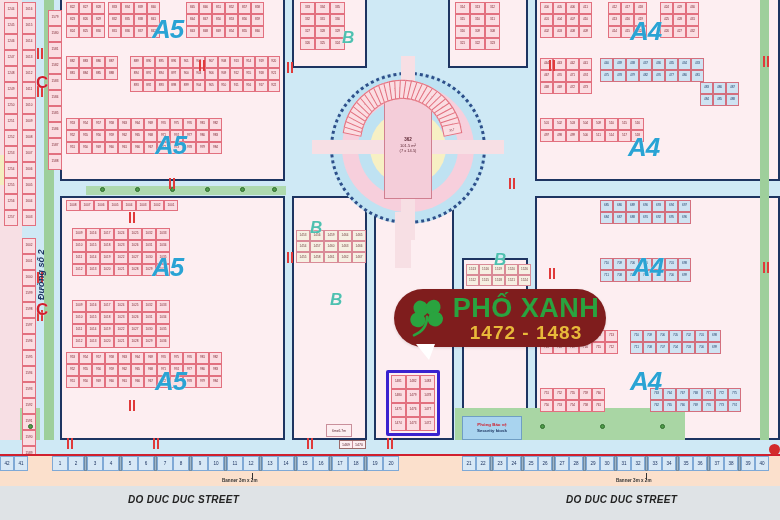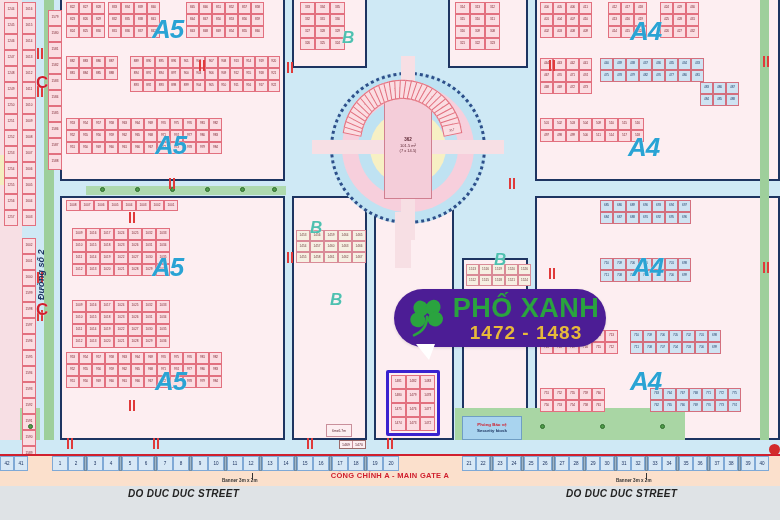--- a/index.html
+++ b/index.html
@@ -71,21 +71,21 @@
 
   
   #highlight {
     position:absolute; border:3px solid #3a22cf; border-radius:2px;
     background:transparent; z-index:20;
   }
 
   
   #callout {
     position:absolute; left:394px; top:289px; width:212px; height:58px;
-    background:#4c1d95; border-radius:29px;
+    background:#7f1d1d; border-radius:29px;
     display:flex; align-items:center; justify-content:center;
     z-index:40; box-shadow:0 1px 3px rgba(0,0,0,.12);
   }
   #callout .tail {
     position:absolute; left:22px; bottom:-13px; width:0;height:0;
     border-left:13px solid transparent; border-right:6px solid transparent;
     border-top:16px solid #fff;
   }
   #calloutInner { display:flex; align-items:center; gap:6px; padding-left:6px;}
   #clover { width:40px; height:42px; flex:0 0 40px; }
@@ -160,21 +160,21 @@
   .gatebox div:last-child{ border-right:none; }
   #reddot { position:absolute; width:11px;height:11px;border-radius:50%;
             background:#d22b2b; right:0px; top:444px; z-index:25;}
 
   
   #streetbar {
     position:absolute; left:0; top:486px; width:780px; height:34px;
     background:#dfe3e6;
   }
   .streetlbl {
-    position:absolute; top:2px; font-size:10px; font-weight:bold;
+    position:absolute; top:8px; font-size:10px; font-weight:bold;
     font-style:italic; color:#222; letter-spacing:.3px;
   }
 </style>
 </head>
 <body>
 
 <div id="app">
 
   <div id="map">
 
@@ -1080,21 +1080,20 @@
         <i></i>
         <i></i>
       </div>
 
     <div class="bannerarrow" style="left:252px;top:33px;height:7px;"></div>
     <div class="bannerlbl" style="left:222px;top:38px;">Banner 3m x 2m</div>
 
     <div class="bannerarrow" style="left:646px;top:33px;height:7px;"></div>
     <div class="bannerlbl" style="left:616px;top:38px;">Banner 3m x 2m</div>
 
-    <div id="maingate">CỔNG CHÍNH A - MAIN GATE A</div>
   </div>
   <div id="reddot"></div>
 
   <div id="streetbar">
     <div class="streetlbl" style="left:128px;">DO DUC DUC STREET</div>
     <div class="streetlbl" style="left:566px;">DO DUC DUC STREET</div>
   </div>
 </div>
 
 </body></html>

